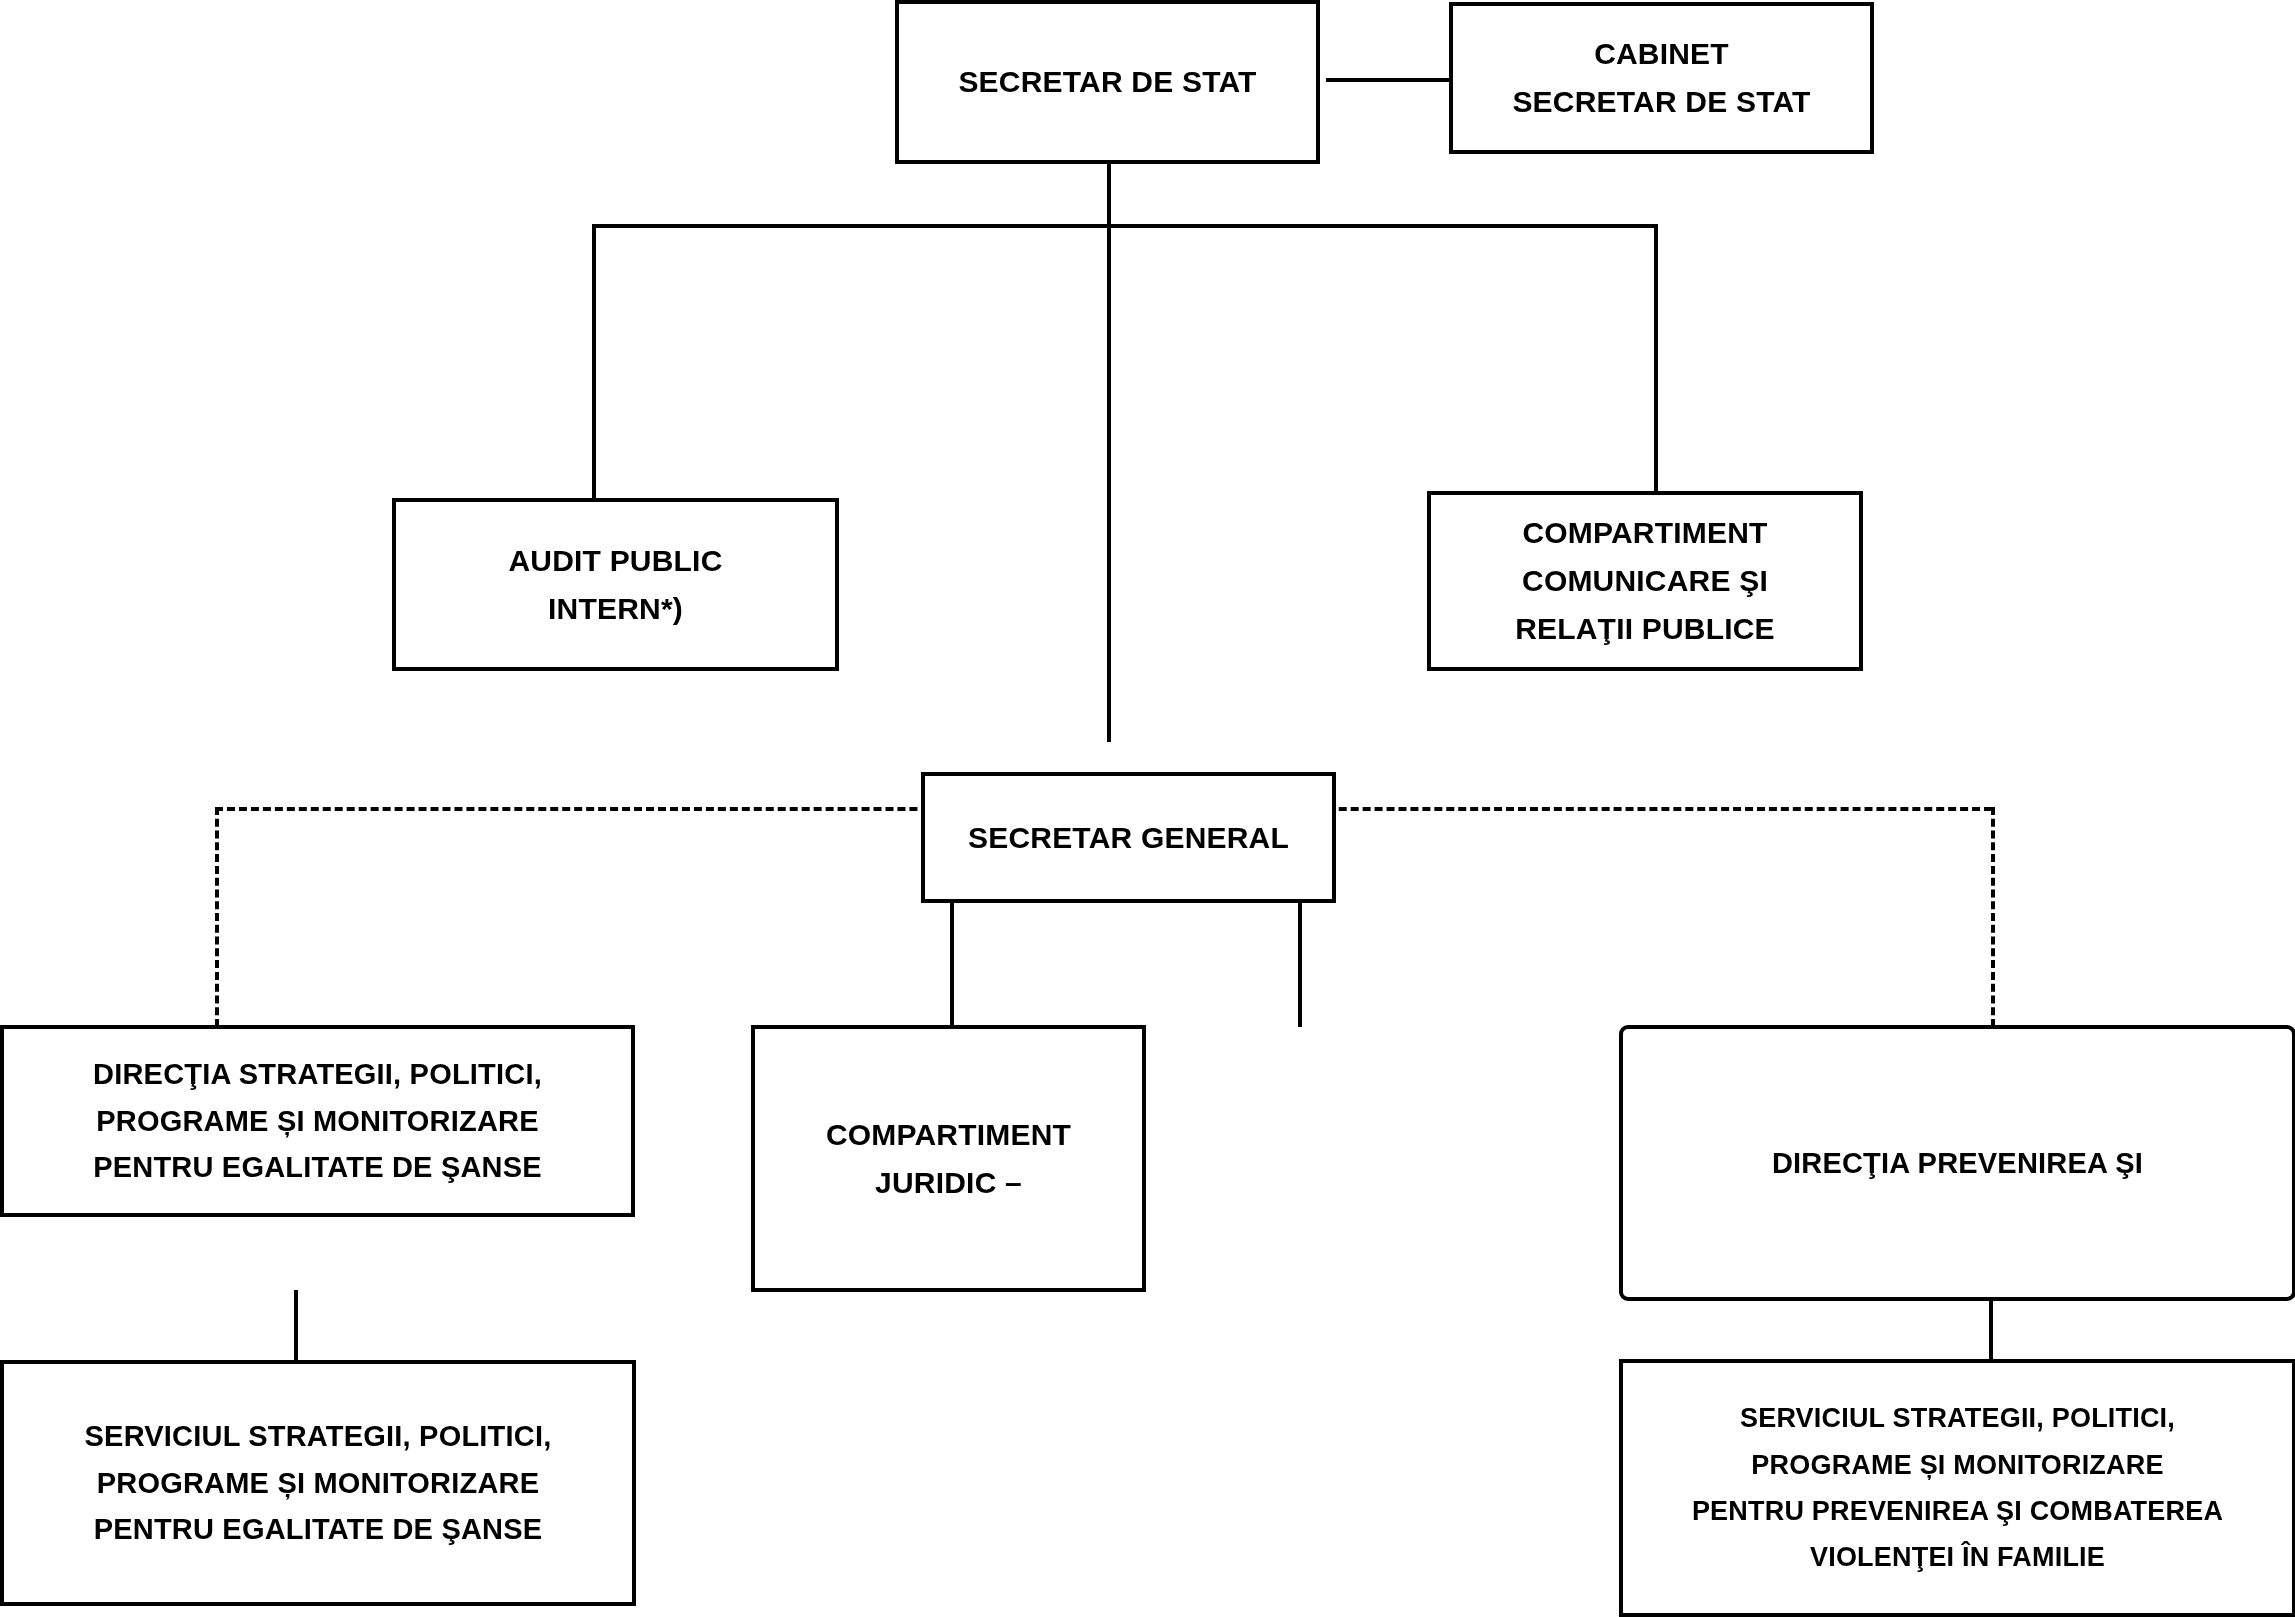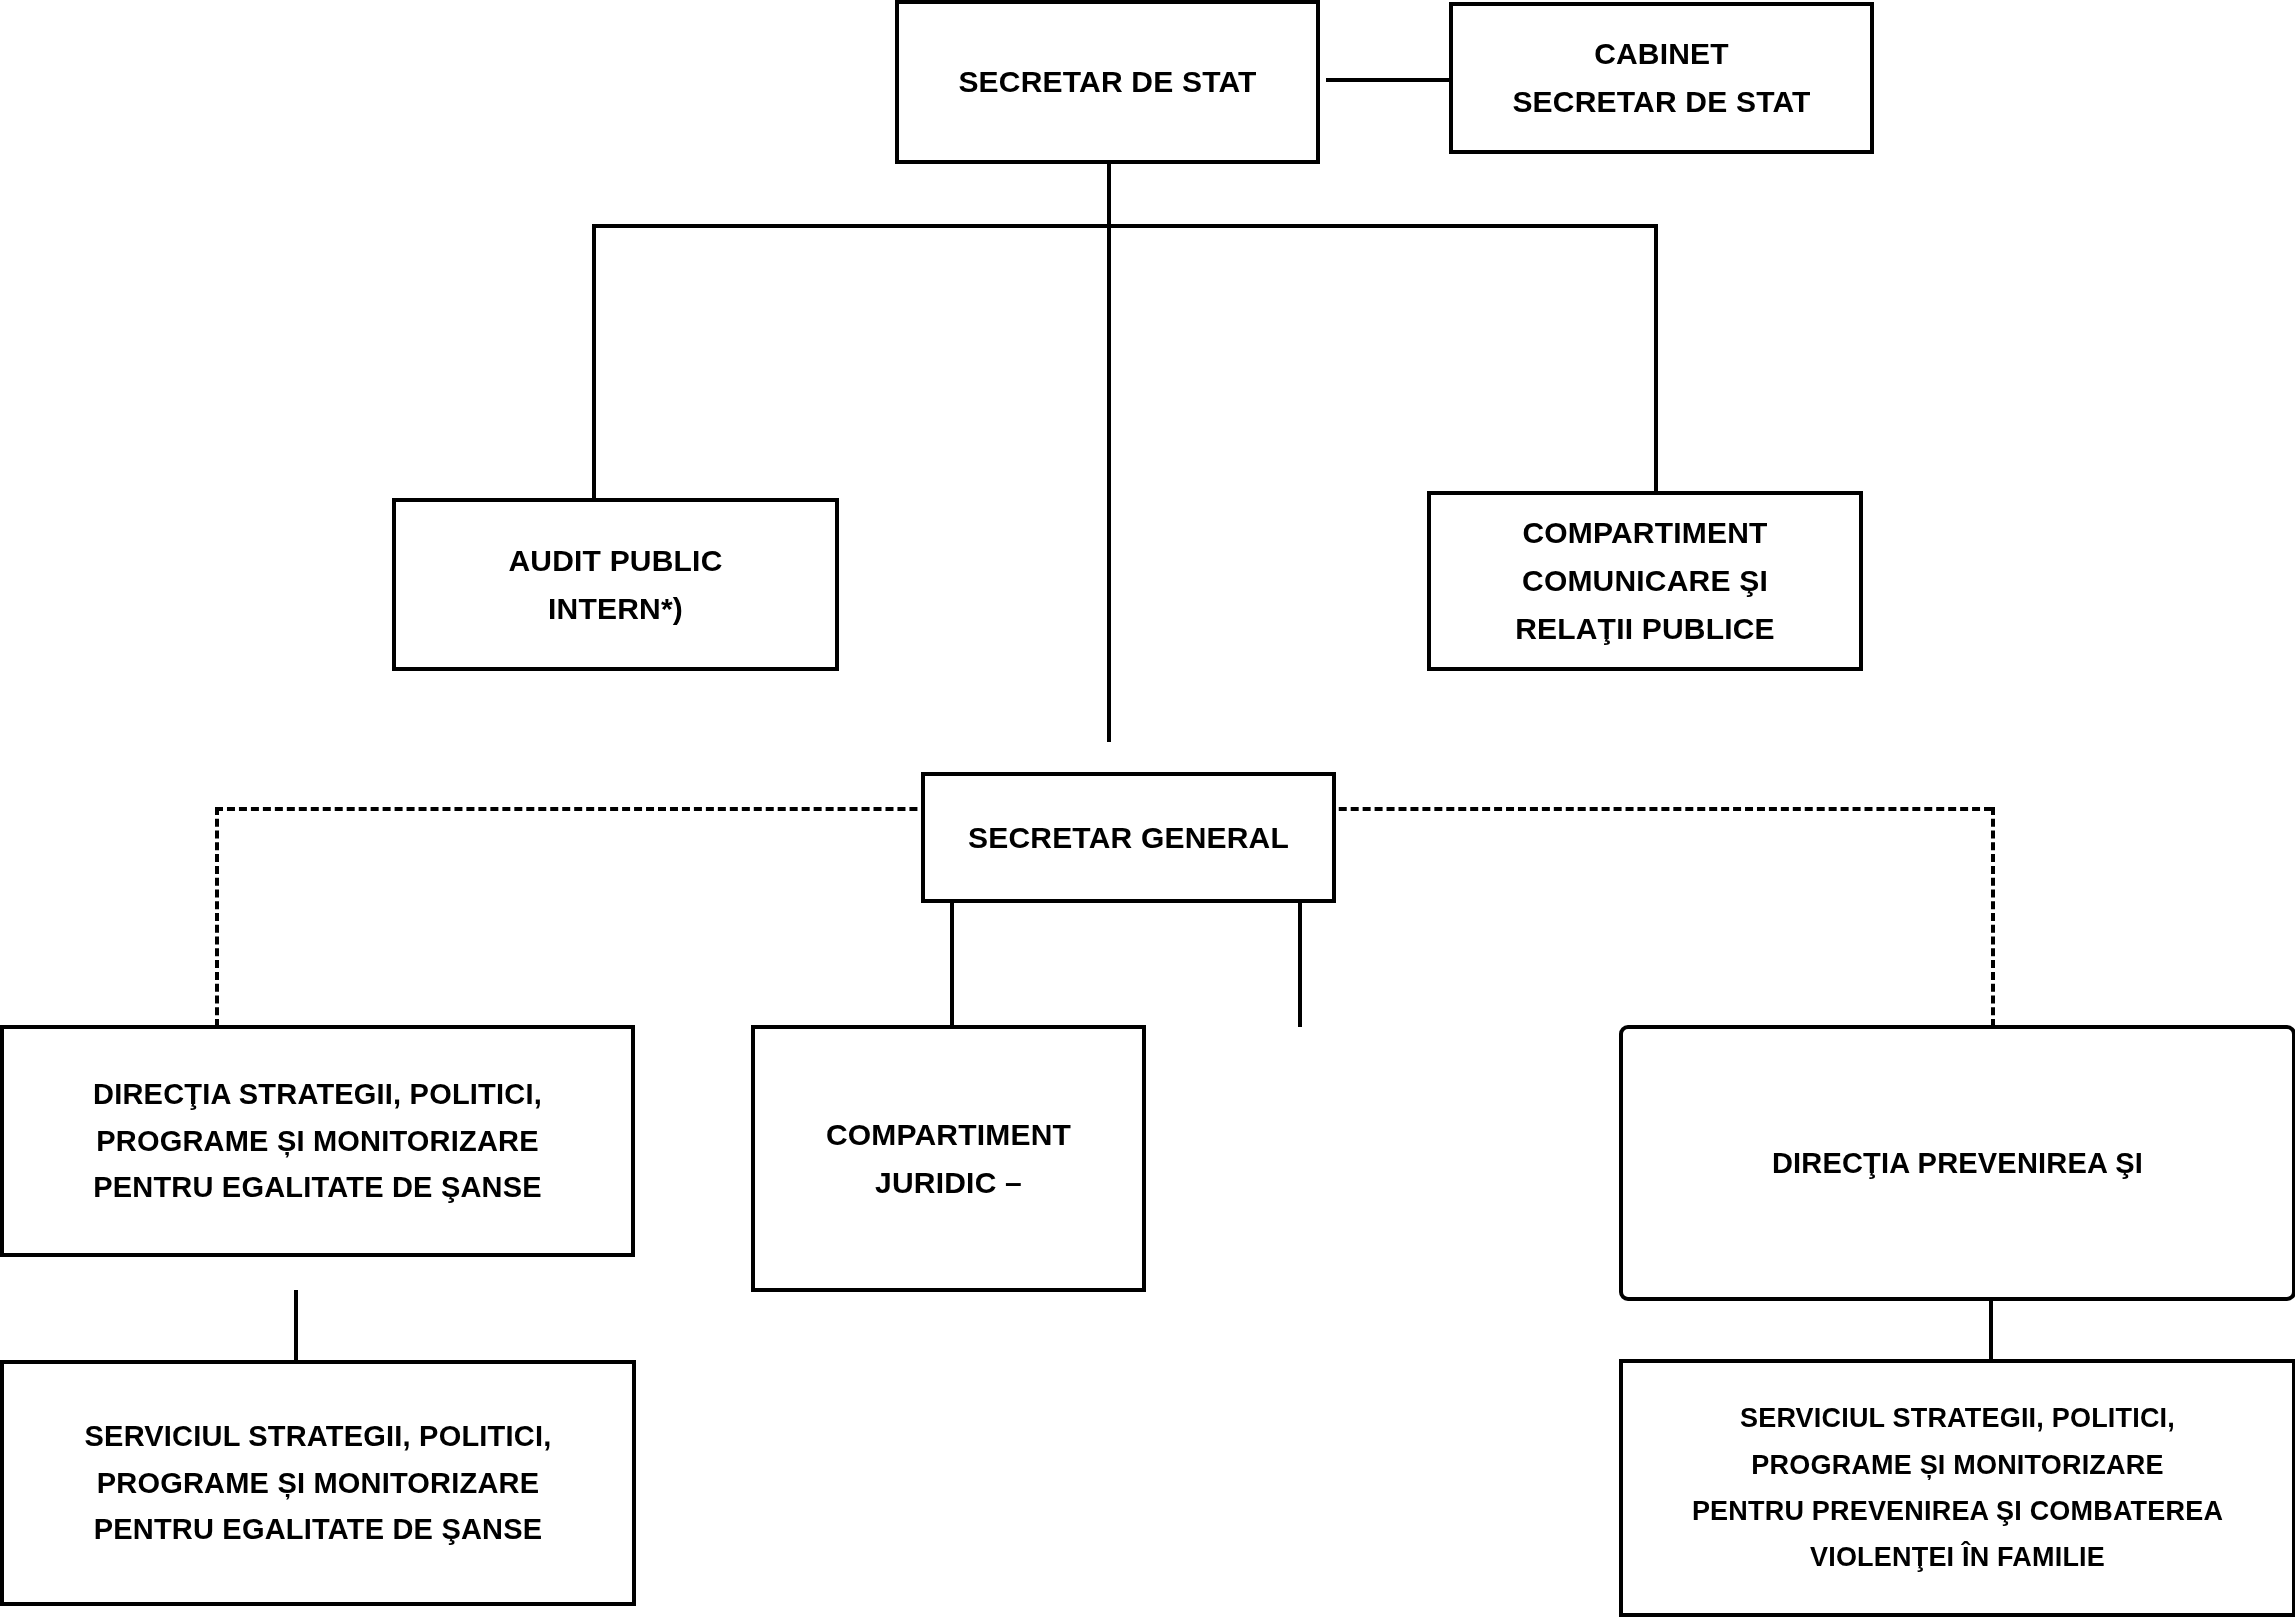--- a/index.html
+++ b/index.html
@@ -109,21 +109,21 @@
   <div class="node f34" style="left:1427px; top:491px; width:436px; height:180px;">
     <span class="ln">COMPARTIMENT</span>
     <span class="ln">COMUNICARE ŞI</span>
     <span class="ln">RELAŢII PUBLICE</span>
   </div>
 
   <div class="node f34" style="left:921px; top:740px; width:415px; height:131px;margin-top:32px;">
     <span class="ln">SECRETAR GENERAL</span>
   </div>
 
-  <div class="node f33" style="left:0px; top:1025px; width:635px; height:232px;">
+  <div class="node f33" style="left:0px; top:1025px; width:635px; height:192px;">
     <span class="ln">DIRECŢIA STRATEGII, POLITICI,</span>
     <span class="ln">PROGRAME ȘI MONITORIZARE</span>
     <span class="ln">PENTRU EGALITATE DE ŞANSE</span>
   </div>
 
   <div class="node f33" style="left:0px; top:1360px; width:636px; height:246px;">
     <span class="ln">SERVICIUL STRATEGII, POLITICI,</span>
     <span class="ln">PROGRAME ȘI MONITORIZARE</span>
     <span class="ln">PENTRU EGALITATE DE ŞANSE</span>
   </div>

